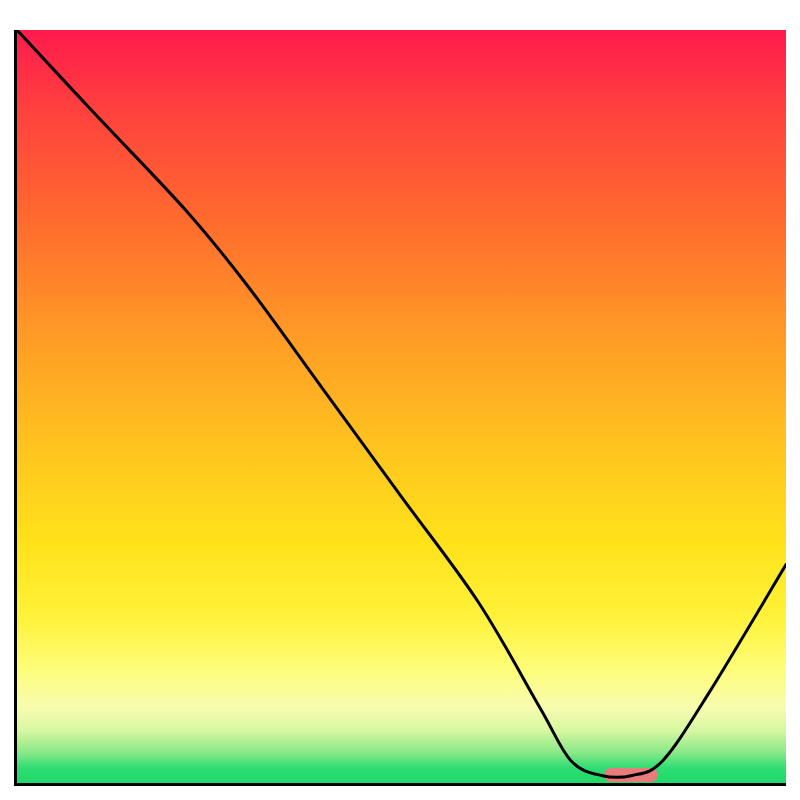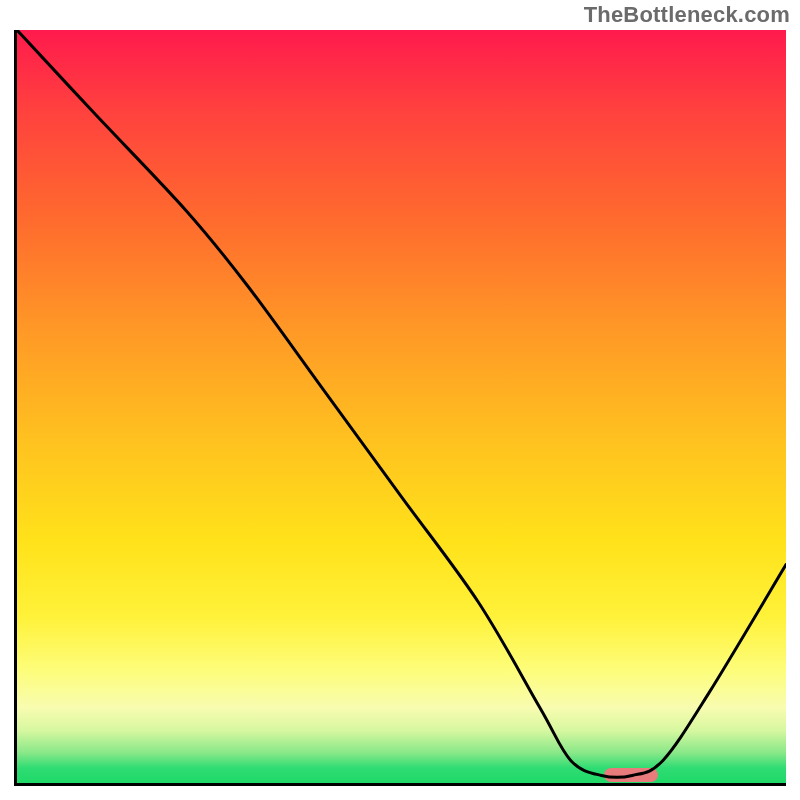--- a/index.html
+++ b/index.html
@@ -74,21 +74,20 @@
     stroke-width: 3;
     stroke-linecap: round;
     stroke-linejoin: round;
   }
 </style>
 </head>
 <body>
 
 <div class="container">
 
-  <div class="watermark">TheBottleneck.com</div>
 
   <div class="plot-frame">
     <div class="gradient-bg"></div>
 
     <div class="marker" id="opt-marker" style="left: 586.72px; width: 54.04px; top: 737.66px; height: 14px; background: rgb(232, 123, 123);"></div>
 
     <svg class="curve" viewBox="0 0 772 756" preserveAspectRatio="none">
       <path id="curve-path" d="M 0,0 C 12.866666666666667,13.859999999999994 48.89333333333333,52.91999999999997 77.2,83.15999999999997 C 105.50666666666667,113.39999999999996 144.10666666666668,152.45999999999995 169.84,181.43999999999994 C 195.57333333333332,210.41999999999993 208.44,226.79999999999995 231.6,257.03999999999996 C 254.76,287.28 283.06666666666666,327.6 308.8,362.88 C 334.53333333333336,398.15999999999997 360.26666666666665,433.44 386,468.71999999999997 C 411.73333333333335,503.99999999999994 440.03999999999996,539.28 463.2,574.56 C 486.36,609.8399999999999 509.52000000000004,653.9399999999999 524.96,680.4 C 540.4000000000001,706.86 545.5466666666667,721.98 555.84,733.32 C 566.1333333333333,744.6600000000001 576.4266666666667,745.9200000000001 586.72,748.44 C 597.0133333333333,750.96 607.3066666666667,750.96 617.6,748.44 C 627.8933333333333,745.9200000000001 635.6133333333333,747.1800000000001 648.48,733.32 C 661.3466666666667,719.46 674.2133333333334,698.04 694.8000000000001,665.28 C 715.3866666666668,632.52 759.1333333333333,558.18 772,536.76"></path>
     </svg>
   </div>

